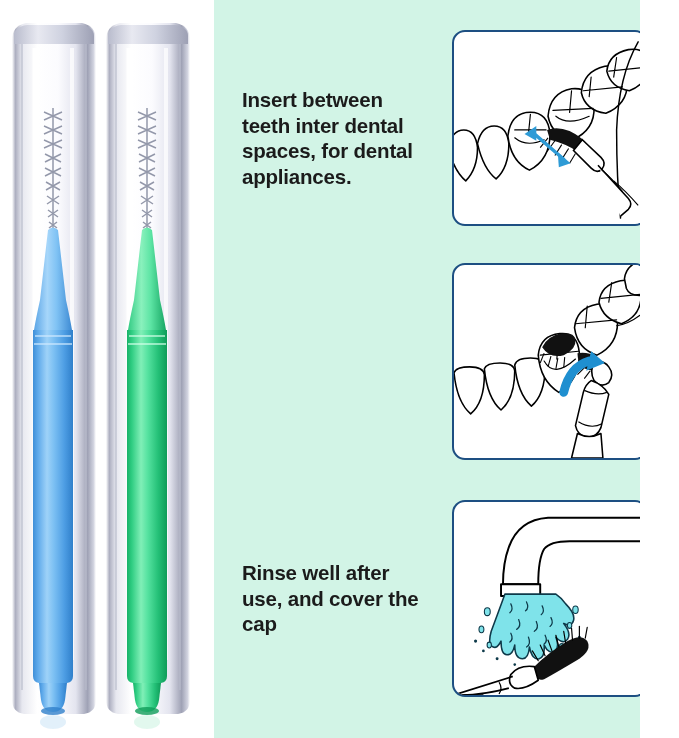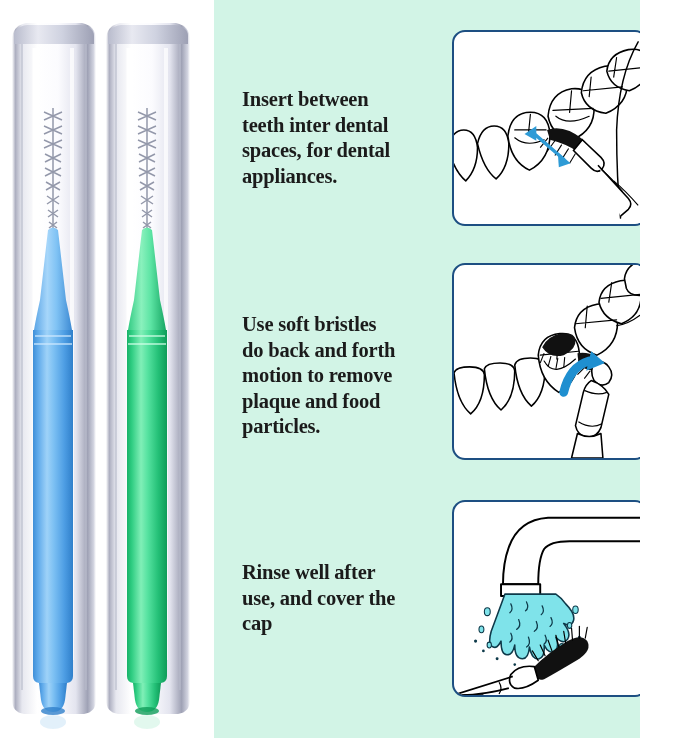--- a/index.html
+++ b/index.html
@@ -9,21 +9,20 @@
   }
   body {
     font-family: "Liberation Sans", sans-serif;
   }
   #page {
     position: relative;
     width: 640px;
     height: 738px;
     overflow: hidden;
     background: #86efac;
-    font-family: Liberation Serif, serif;
   }
   
   #product-panel {
     position: absolute;
     left: 0; top: 0;
     width: 214px; height: 738px;
     background: #ffffff;
     overflow: hidden;
   }
   .brush { position: absolute; top: 0; height: 738px; }
@@ -213,25 +212,20 @@
     </svg>
   </div>
 
   <div id="mint-area">
 
     <div class="instruction" id="instr-1">Insert between
 teeth inter dental
 spaces, for dental
 appliances.</div>
 
-    <div class="instruction" id="instr-2">Use soft bristles
-do back and forth
-motion to remove
-plaque and food
-particles.</div>
 
     <div class="instruction" id="instr-3">Rinse well after
 use, and cover the
 cap</div>
 
     <div class="panel" id="panel-1">
       <svg viewBox="0 0 196 196">
         <g fill="#ffffff" stroke="#000000" stroke-width="1.6" stroke-linejoin="round" stroke-linecap="round">
 
           <path d="M-6,118 Q-2,100 10,100 Q22,100 24,118 Q24,140 12,152 Q0,142 -6,118 Z"></path>

